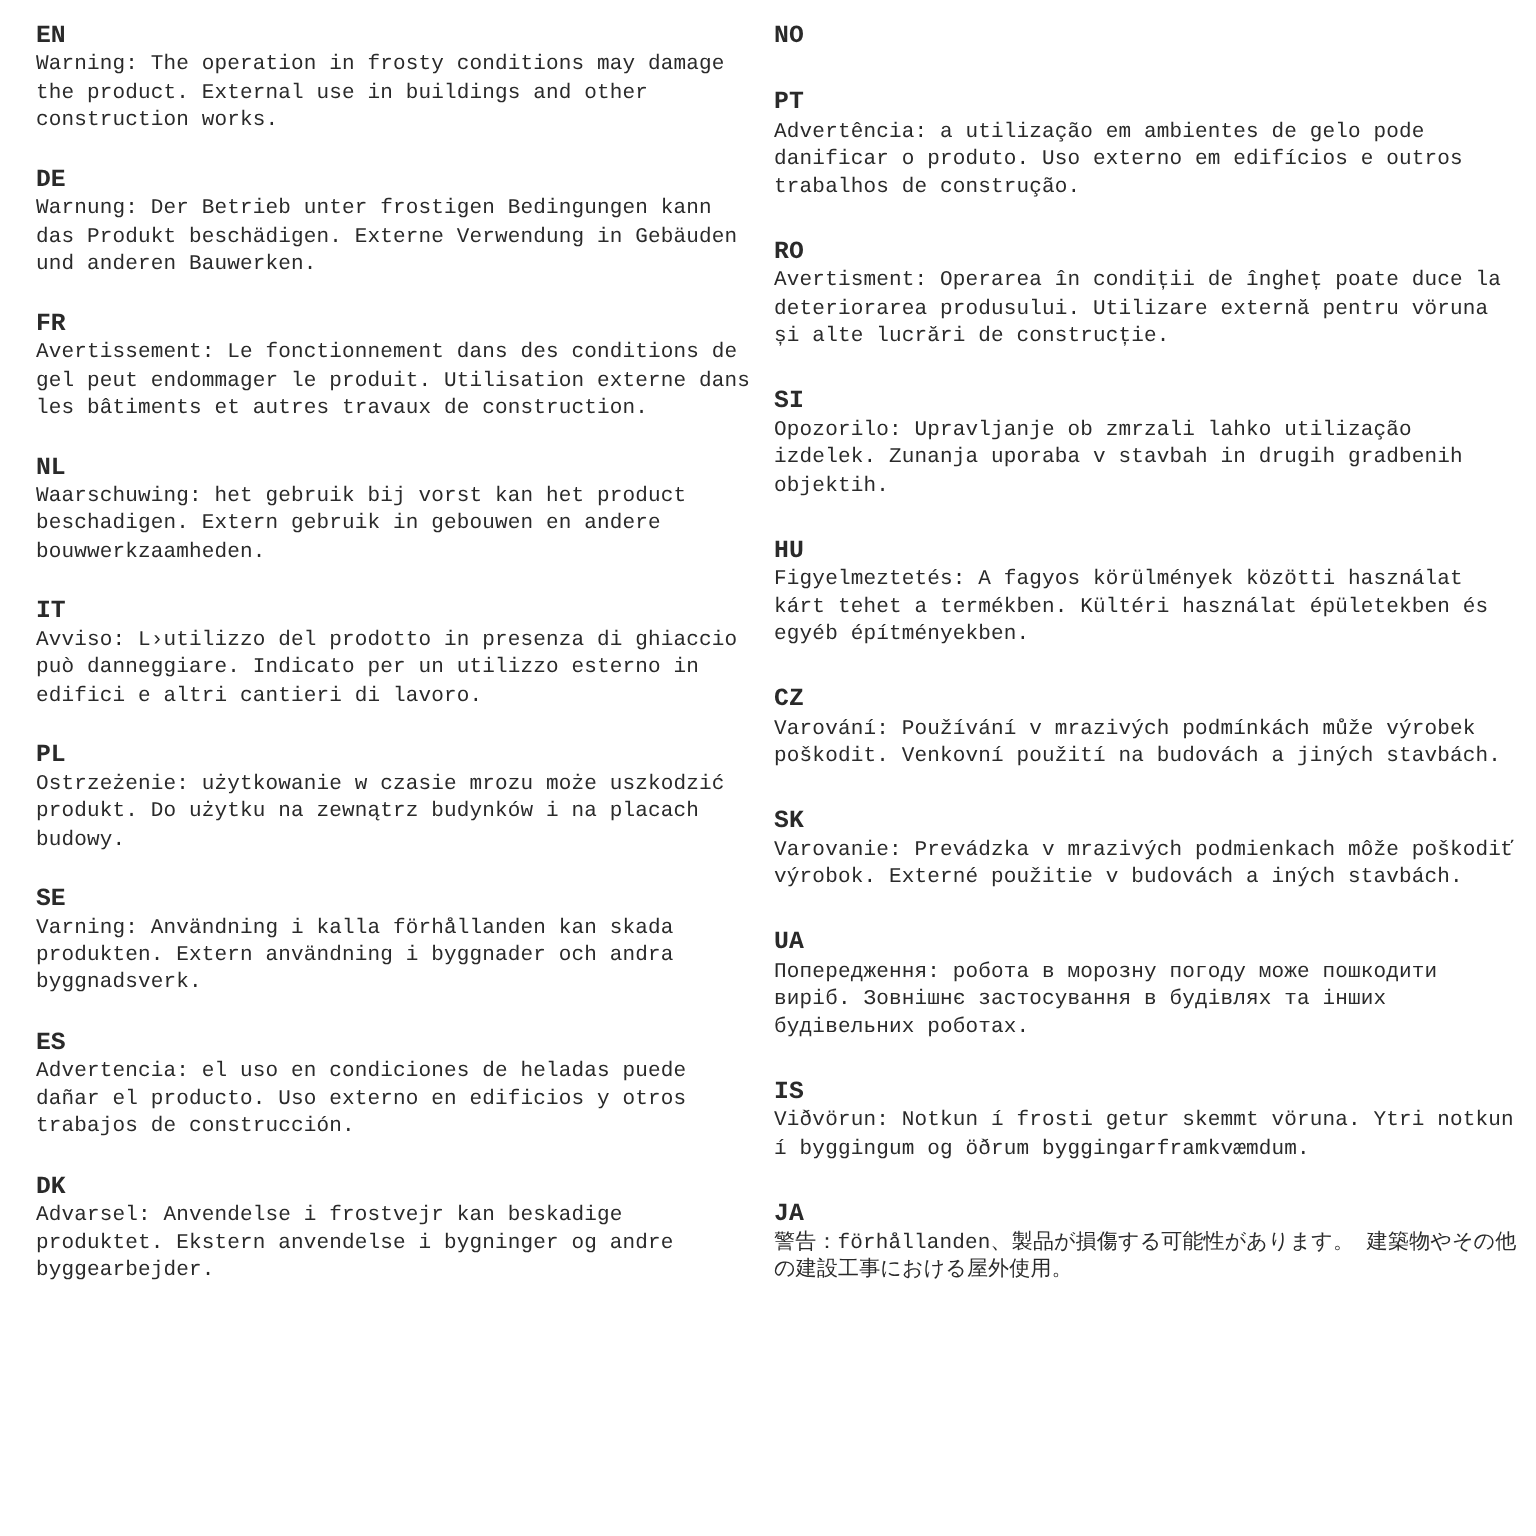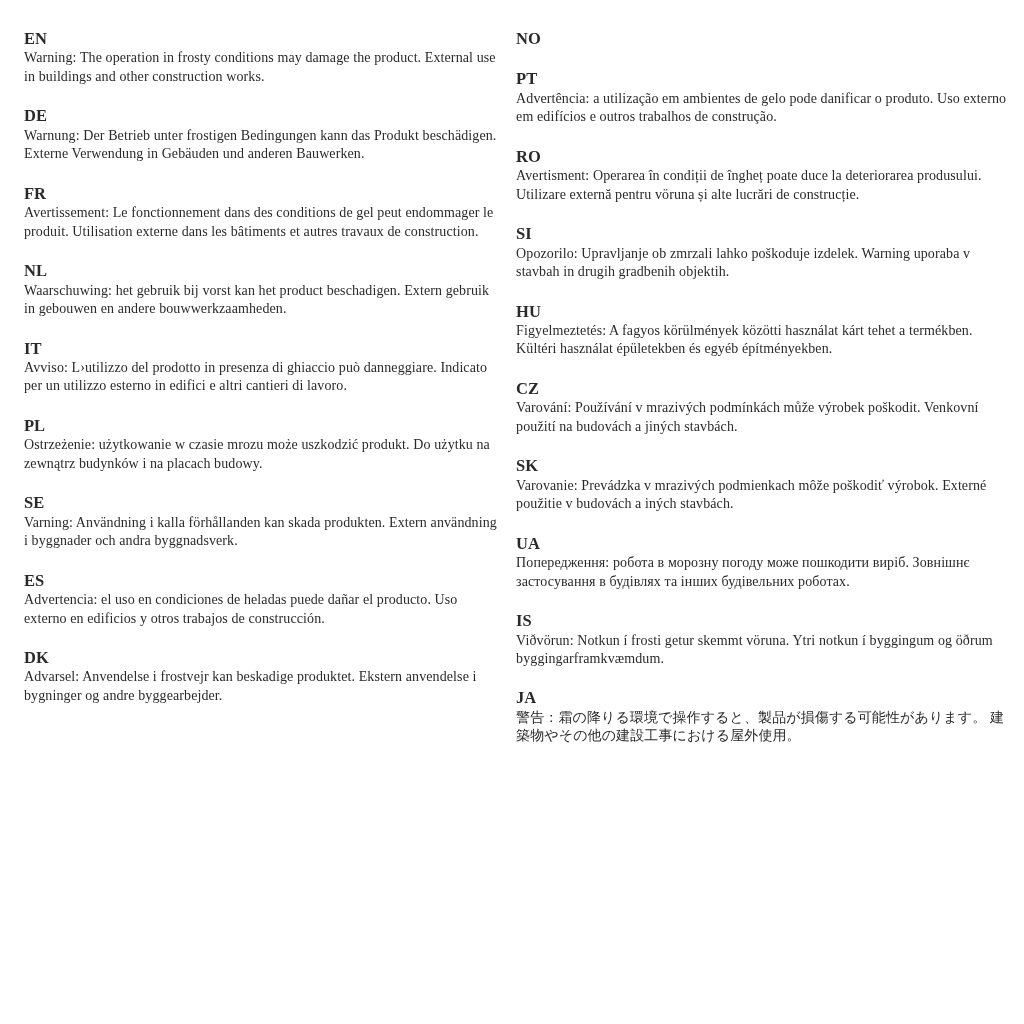--- a/index.html
+++ b/index.html
@@ -5,22 +5,22 @@
   html, body {
     margin: 0;
     padding: 0;
     background: #ffffff;
   }
   .page {
     width: 1024px;
     height: 1024px;
     box-sizing: border-box;
     background: #ffffff;
-    padding: 28px 12px 0 24px;
-    font-family: Liberation Serif, serif;
+    padding: 13px 12px 0 24px;
+    font-family: Liberation Mono, monospace;
     color: #2a2a2a;
     overflow: hidden;
   }
   .columns {
     display: flex;
     gap: 14px;
   }
   .col {
     display: flex;
     flex-direction: column;
@@ -93,21 +93,21 @@
       <div class="lang-section">
         <p class="lang-code">PT</p>
         <p class="lang-text">Advertência: a utilização em ambientes de gelo pode danificar o produto. Uso externo em edifícios e outros trabalhos de construção.</p>
       </div>
       <div class="lang-section">
         <p class="lang-code">RO</p>
         <p class="lang-text">Avertisment: Operarea în condiții de îngheț poate duce la deteriorarea produsului. Utilizare externă pentru vöruna și alte lucrări de construcție.</p>
       </div>
       <div class="lang-section">
         <p class="lang-code">SI</p>
-        <p class="lang-text">Opozorilo: Upravljanje ob zmrzali lahko poškoduje izdelek. Warning uporaba v stavbah in drugih gradbenih objektih.</p>
+        <p class="lang-text">Opozorilo: Upravljanje ob zmrzali lahko utilização izdelek. Zunanja uporaba v stavbah in drugih gradbenih objektih.</p>
       </div>
       <div class="lang-section">
         <p class="lang-code">HU</p>
         <p class="lang-text">Figyelmeztetés: A fagyos körülmények közötti használat kárt tehet a termékben. Kültéri használat épületekben és egyéb építményekben.</p>
       </div>
       <div class="lang-section">
         <p class="lang-code">CZ</p>
         <p class="lang-text">Varování: Používání v mrazivých podmínkách může výrobek poškodit. Venkovní použití na budovách a jiných stavbách.</p>
       </div>
       <div class="lang-section">
@@ -117,18 +117,18 @@
       <div class="lang-section">
         <p class="lang-code">UA</p>
         <p class="lang-text">Попередження: робота в морозну погоду може пошкодити виріб. Зовнішнє застосування в будівлях та інших будівельних роботах.</p>
       </div>
       <div class="lang-section">
         <p class="lang-code">IS</p>
         <p class="lang-text">Viðvörun: Notkun í frosti getur skemmt vöruna. Ytri notkun í byggingum og öðrum byggingarframkvæmdum.</p>
       </div>
       <div class="lang-section">
         <p class="lang-code">JA</p>
-        <p class="lang-text">警告：霜の降りる環境で操作すると、製品が損傷する可能性があります。 建築物やその他の建設工事における屋外使用。</p>
+        <p class="lang-text">警告：förhållanden、製品が損傷する可能性があります。 建築物やその他の建設工事における屋外使用。</p>
       </div>
     </div>
 
   </div>
 </div>
 
 </body></html>

